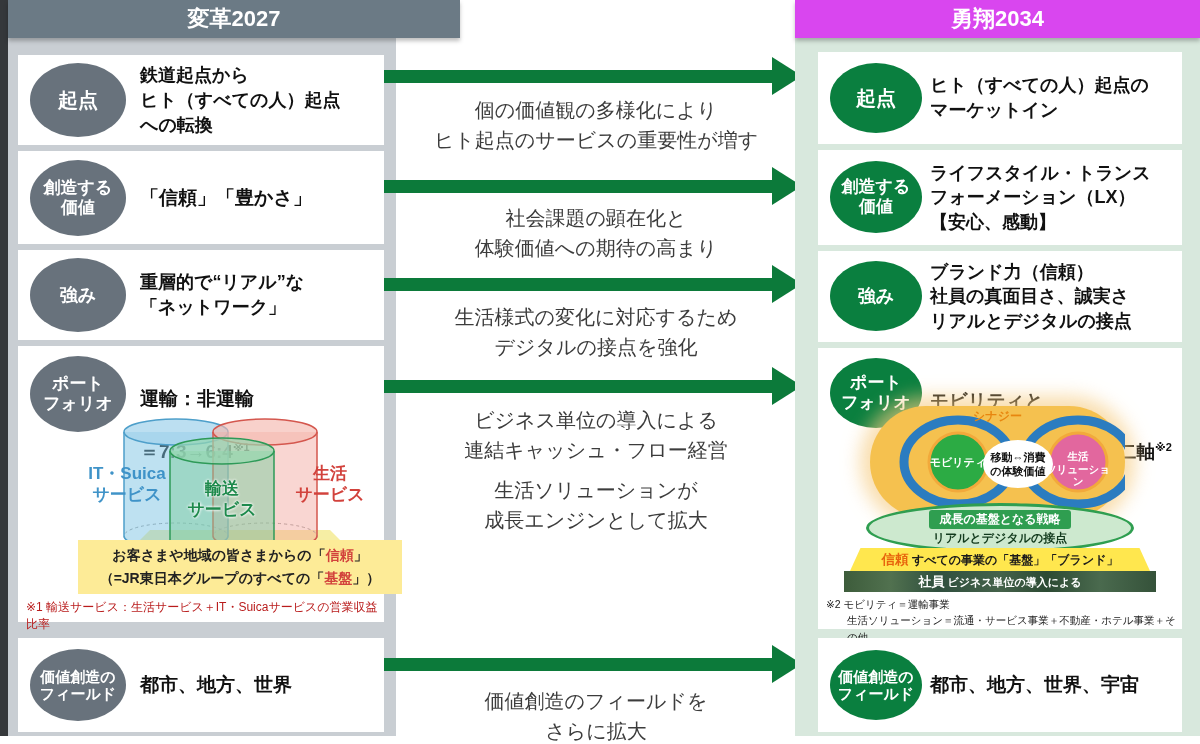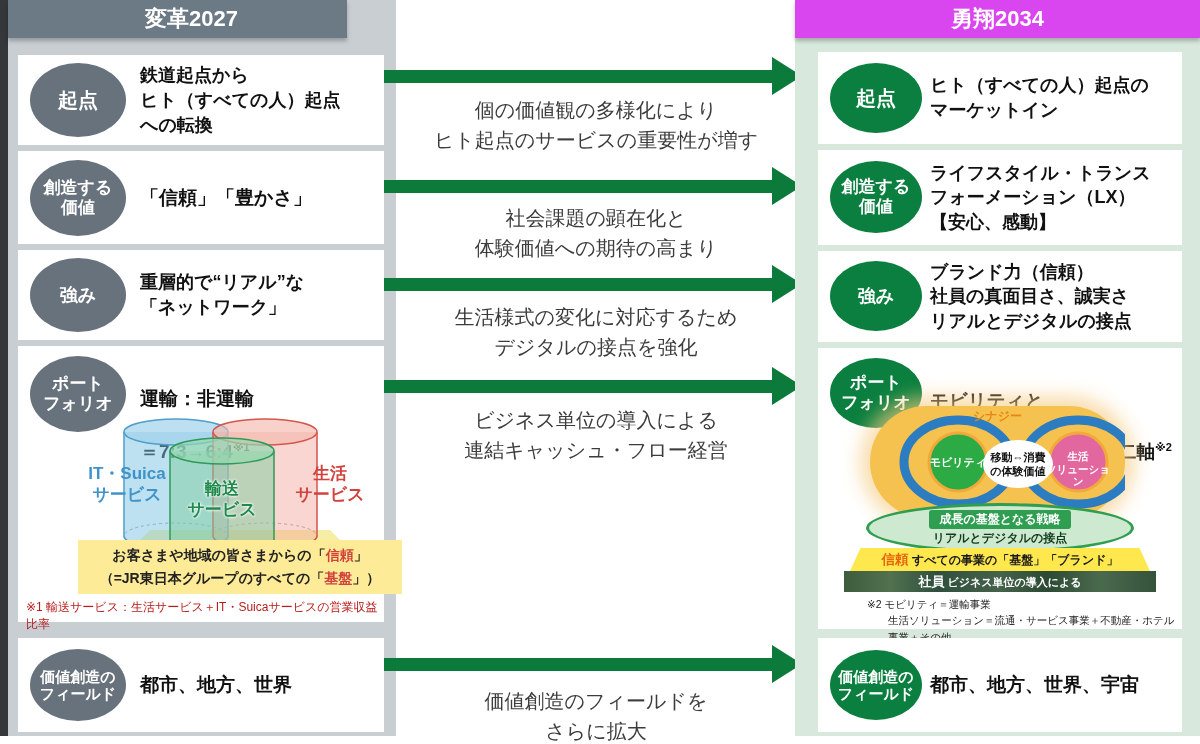--- a/index.html
+++ b/index.html
@@ -4,21 +4,21 @@
 <style>
   html,body{margin:0;padding:0;background:#fff;}
   .stage{position:relative;width:1200px;height:744px;background:#fff;overflow:hidden;
          font-family:"Liberation Sans","DejaVu Sans",sans-serif;color:#1a1a1a;}
   .edge{position:absolute;left:0;top:0;width:8px;height:736px;background:#35383b;}
   .col{position:absolute;top:0;height:736px;}
   .col-left{left:8px;width:388px;background:#c9ced3;}
   .col-right{left:795px;width:405px;background:#d8e8dd;}
   .col-head{position:absolute;top:0;height:38px;line-height:38px;text-align:center;
             font-weight:bold;font-size:22px;color:#fff;box-shadow:0 3px 4px rgba(0,0,0,.25);}
-  .head-gray{left:8px;width:311px;background:#6b7a85;padding-left:28px;}
+  .head-gray{left:8px;width:452px;background:#6b7a85;}
   .head-green{left:795px;width:405px;background:#d946ef;}
   .box{position:absolute;background:#fff;}
   .oval{position:absolute;border-radius:50%;color:#fff;font-weight:bold;display:flex;
         align-items:center;justify-content:center;text-align:center;line-height:1.15;}
   .oval span{white-space:pre-line;}
   .oval-gray{background:#68727c;}
   .oval-green{background:#0a7f3f;}
   .box-text{position:absolute;left:122px;top:50%;transform:translateY(-50%);
             font-weight:bold;font-size:18px;line-height:1.38;white-space:pre-line;color:#111;}
   .box-text.rt{left:112px;}
@@ -49,21 +49,21 @@
               text-align:center;}
   .band-line1{display:inline-block;background:#2f9e50;color:#fff;font-weight:bold;font-size:12px;
               border-radius:3px;padding:1px 10px;margin-top:4px;}
   .band-line2{color:#123a1d;font-weight:bold;font-size:12px;margin-top:1px;}
   .y-band{position:absolute;background:#ffe74e;text-align:center;line-height:23px;
           clip-path:polygon(3.5% 0,96.5% 0,100% 100%,0 100%);font-weight:bold;font-size:12px;}
   .y-band .accent-o{color:#e8650d;font-size:13.5px;}
   .photo-band{position:absolute;text-align:center;color:#fff;font-weight:bold;font-size:11px;
               line-height:21px;background:linear-gradient(90deg,#3d5c3b 0%,#51714f 15%,#2f4f3e 30%,#45624a 50%,#2c4a33 65%,#4a6a4e 82%,#35523a 100%);}
   .photo-band .accent-w{font-size:13px;}
-  .fn2{position:absolute;font-size:10.5px;color:#222;line-height:1.55;margin-left:41px;}
+  .fn2{position:absolute;font-size:10.5px;color:#222;line-height:1.55;}
   .fn2 .indent{padding-left:21px;display:block;}
 </style>
 </head>
 <body>
 
 <div class="stage">
   <div class="edge"></div>
 
   <section class="col col-left">
   </section>
@@ -157,20 +157,22 @@
     </div>
 
   <div class="note" style="top:95px">個の価値観の多様化により
 ヒト起点のサービスの重要性が増す</div>
   <div class="note" style="top:203px">社会課題の顕在化と
 体験価値への期待の高まり</div>
   <div class="note" style="top:302px">生活様式の変化に対応するため
 デジタルの接点を強化</div>
   <div class="note" style="top:405px">ビジネス単位の導入による
 連結キャッシュ・フロー経営</div>
+  <div class="note" style="top:475px">生活ソリューションが
+成長エンジンとして拡大</div>
   <div class="note" style="top:686px">価値創造のフィールドを
 さらに拡大</div>
 
   <section class="col col-right"></section>
   <header class="col-head head-green">勇翔2034</header>
 
   <div class="box" style="left:818px;top:52px;width:364px;height:92px">
     <div class="oval oval-green" style="left:12px;top:11px;width:92px;height:70px;font-size:20px">
         <span>起点</span>
       </div>

